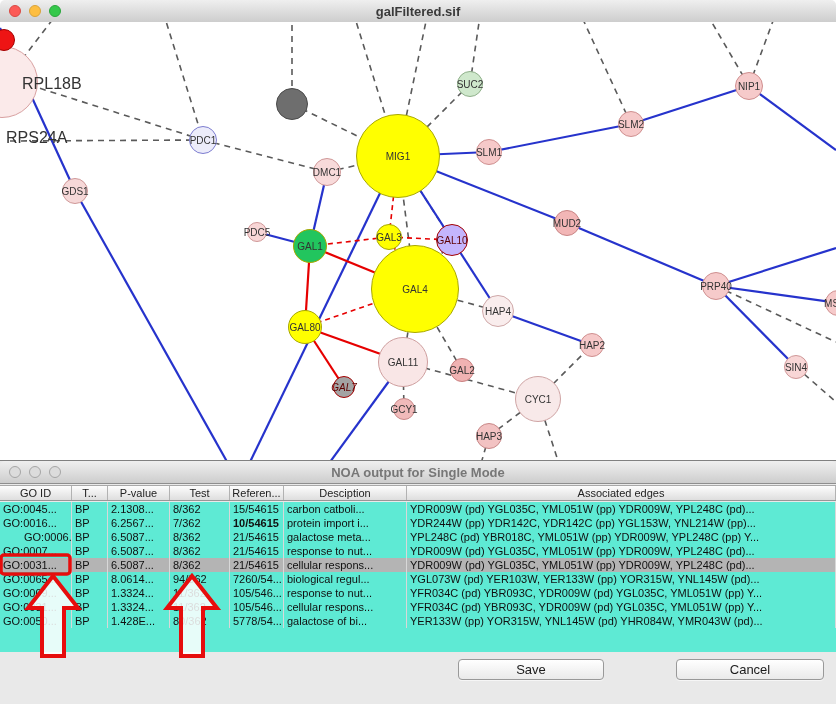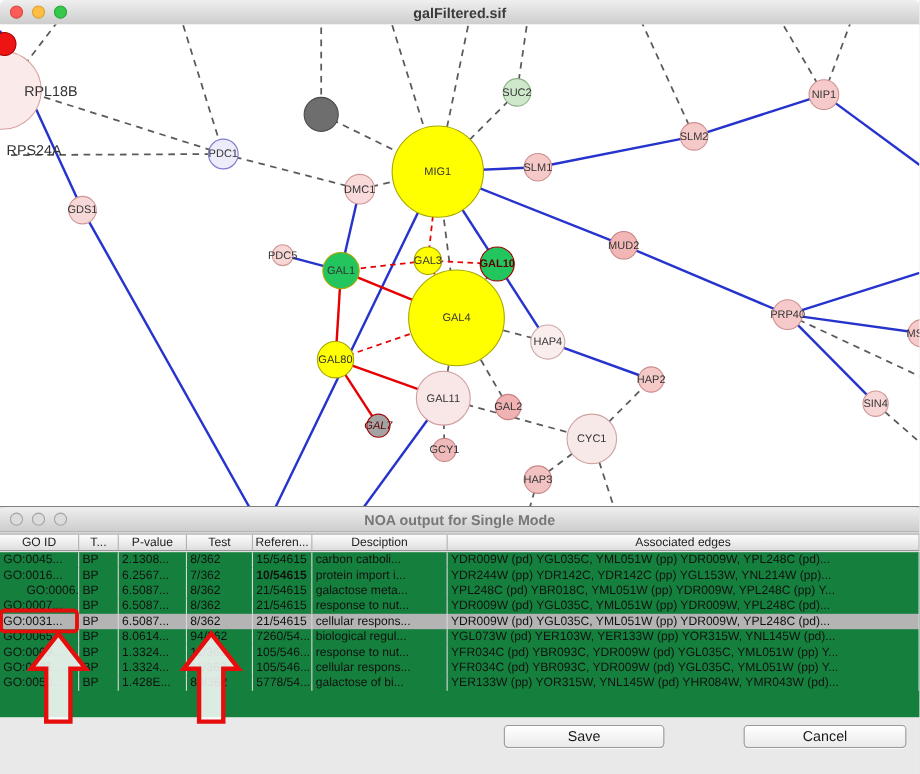--- a/index.html
+++ b/index.html
@@ -16,25 +16,25 @@
   .light.yellow{background:#fdbe41;border:1px solid #d9a33a}
   .light.green{background:#35c84b;border:1px solid #2aa63c}
   .light.gray{background:#dcdcdc;border:1px solid #a5a5a5}
   .graph{position:absolute;top:22px;left:0;width:836px;height:438px;background:#ffffff;overflow:hidden}
   .graph svg.edges{position:absolute;left:0;top:0}
   .edge-dash{stroke:#5a5a5a;stroke-width:1.6;stroke-dasharray:6 5}
   .edge-blue{stroke:#2633cc;stroke-width:2.2}
   .edge-red{stroke:#e60000;stroke-width:2.2}
   .edge-reddash{stroke:#e60000;stroke-width:1.6;stroke-dasharray:5 4}
   .node{position:absolute;box-sizing:border-box;border:1.5px solid;border-radius:50%;display:flex;align-items:center;justify-content:center;font-size:10px;color:#333;white-space:nowrap;cursor:default;overflow:visible}
-  .flabel{position:absolute;font-size:13px;color:#333;white-space:nowrap}
+  .flabel{position:absolute;font-size:16px;color:#333;white-space:nowrap}
   
   .thead{position:absolute;top:24px;left:0;width:836px;height:16px;display:flex;background:linear-gradient(#fdfdfd,#dedede);border-top:1px solid #a8a8a8;border-bottom:1px solid #979797;box-sizing:border-box}
   .th{box-sizing:border-box;border-right:1px solid #b2b2b2;font-size:11px;color:#222;display:flex;align-items:center;justify-content:center;overflow:hidden;white-space:nowrap}
-  .tbody{position:absolute;top:41px;left:0;width:836px;height:150px;background:#15803d;overflow:hidden}
+  .tbody{position:absolute;top:41px;left:0;width:836px;height:150px;background:#5eead4;overflow:hidden}
   .tr{display:flex;height:14px}
   .tr.selected{background:#b4b4b4}
   .td{box-sizing:border-box;border-right:1px solid #d8d8d8;font-size:11px;line-height:14px;padding-left:3px;overflow:hidden;white-space:nowrap;color:#101010}
   .btn{position:absolute;top:198px;height:21px;box-sizing:border-box;border:1px solid #999;border-radius:4px;background:linear-gradient(#ffffff,#eaeaea);font-size:13px;color:#1a1a1a;display:flex;align-items:center;justify-content:center;box-shadow:0 1px 0 rgba(255,255,255,.6)}
   .btn-save{left:458px;width:146px}
   .btn-cancel{left:676px;width:148px}
   .overlay{position:absolute;left:0;top:0;pointer-events:none;z-index:20}
 </style>
 </head>
 <body>
@@ -120,21 +120,21 @@
       <div class="node" style="left: 618px; top: 89px; width: 26px; height: 26px; background: rgb(246, 201, 201); border-color: rgb(207, 143, 143);">SLM2</div>
       <div class="node" style="left: 735px; top: 50px; width: 28px; height: 28px; background: rgb(246, 202, 202); border-color: rgb(207, 143, 143);">NIP1</div>
       <div class="node" style="left: 313px; top: 136px; width: 28px; height: 28px; background: rgb(248, 218, 218); border-color: rgb(207, 152, 152);">DMC1</div>
       <div class="node" style="left: 554px; top: 188px; width: 26px; height: 26px; background: rgb(242, 182, 182); border-color: rgb(201, 132, 132);">MUD2</div>
       <div class="node" style="left: 702px; top: 250px; width: 28px; height: 28px; background: rgb(246, 202, 202); border-color: rgb(207, 143, 143);">PRP40</div>
       <div class="node" style="left: 784px; top: 333px; width: 24px; height: 24px; background: rgb(248, 214, 214); border-color: rgb(207, 152, 152);">SIN4</div>
       <div class="node" style="left: 825px; top: 268px; width: 26px; height: 26px; background: rgb(246, 202, 202); border-color: rgb(207, 143, 143);">MSN5</div>
       <div class="node" style="left: 247px; top: 200px; width: 20px; height: 20px; background: rgb(248, 214, 214); border-color: rgb(207, 152, 152);">PDC5</div>
       <div class="node" style="left: 293px; top: 207px; width: 34px; height: 34px; background: #22c55e; border-color: rgb(168, 168, 0);">GAL1</div>
       <div class="node" style="left: 376px; top: 202px; width: 26px; height: 26px; background: rgb(255, 255, 0); border-color: rgb(168, 168, 0);">GAL3</div>
-      <div class="node" style="left: 436px; top: 202px; width: 32px; height: 32px; background: #22c55e; border-color: rgb(163, 0, 0); color: rgb(94, 0, 0); font-weight: bold;">GAL10</div>
+      <div class="node" style="left: 436px; top: 202px; width: 32px; height: 32px; background: #c4b5fd; border-color: rgb(163, 0, 0); color: rgb(94, 0, 0);">GAL10</div>
       <div class="node" style="left: 288px; top: 288px; width: 34px; height: 34px; background: rgb(255, 255, 0); border-color: rgb(168, 168, 0);">GAL80</div>
       <div class="node" style="left: 450px; top: 336px; width: 24px; height: 24px; background: rgb(240, 178, 178); border-color: rgb(201, 128, 128);">GAL2</div>
       <div class="node" style="left: 333px; top: 354px; width: 22px; height: 22px; background: #a3a3a3; border-color: rgb(163, 0, 0); color: rgb(94, 0, 0); font-style: italic;">GAL7</div>
       <div class="node" style="left: 482px; top: 273px; width: 32px; height: 32px; background: rgb(249, 237, 237); border-color: rgb(207, 168, 168);">HAP4</div>
       <div class="node" style="left: 580px; top: 311px; width: 24px; height: 24px; background: rgb(246, 201, 201); border-color: rgb(207, 143, 143);">HAP2</div>
       <div class="node" style="left: 393px; top: 376px; width: 22px; height: 22px; background: rgb(240, 186, 186); border-color: rgb(201, 136, 136);">GCY1</div>
       <div class="node" style="left: 476px; top: 401px; width: 26px; height: 26px; background: rgb(242, 194, 194); border-color: rgb(201, 136, 136);">HAP3</div>
       <span class="flabel" style="left: 22px; top: 53px;">RPL18B</span>
       <span class="flabel" style="left: 6px; top: 107px;">RPS24A</span>
     </div>

